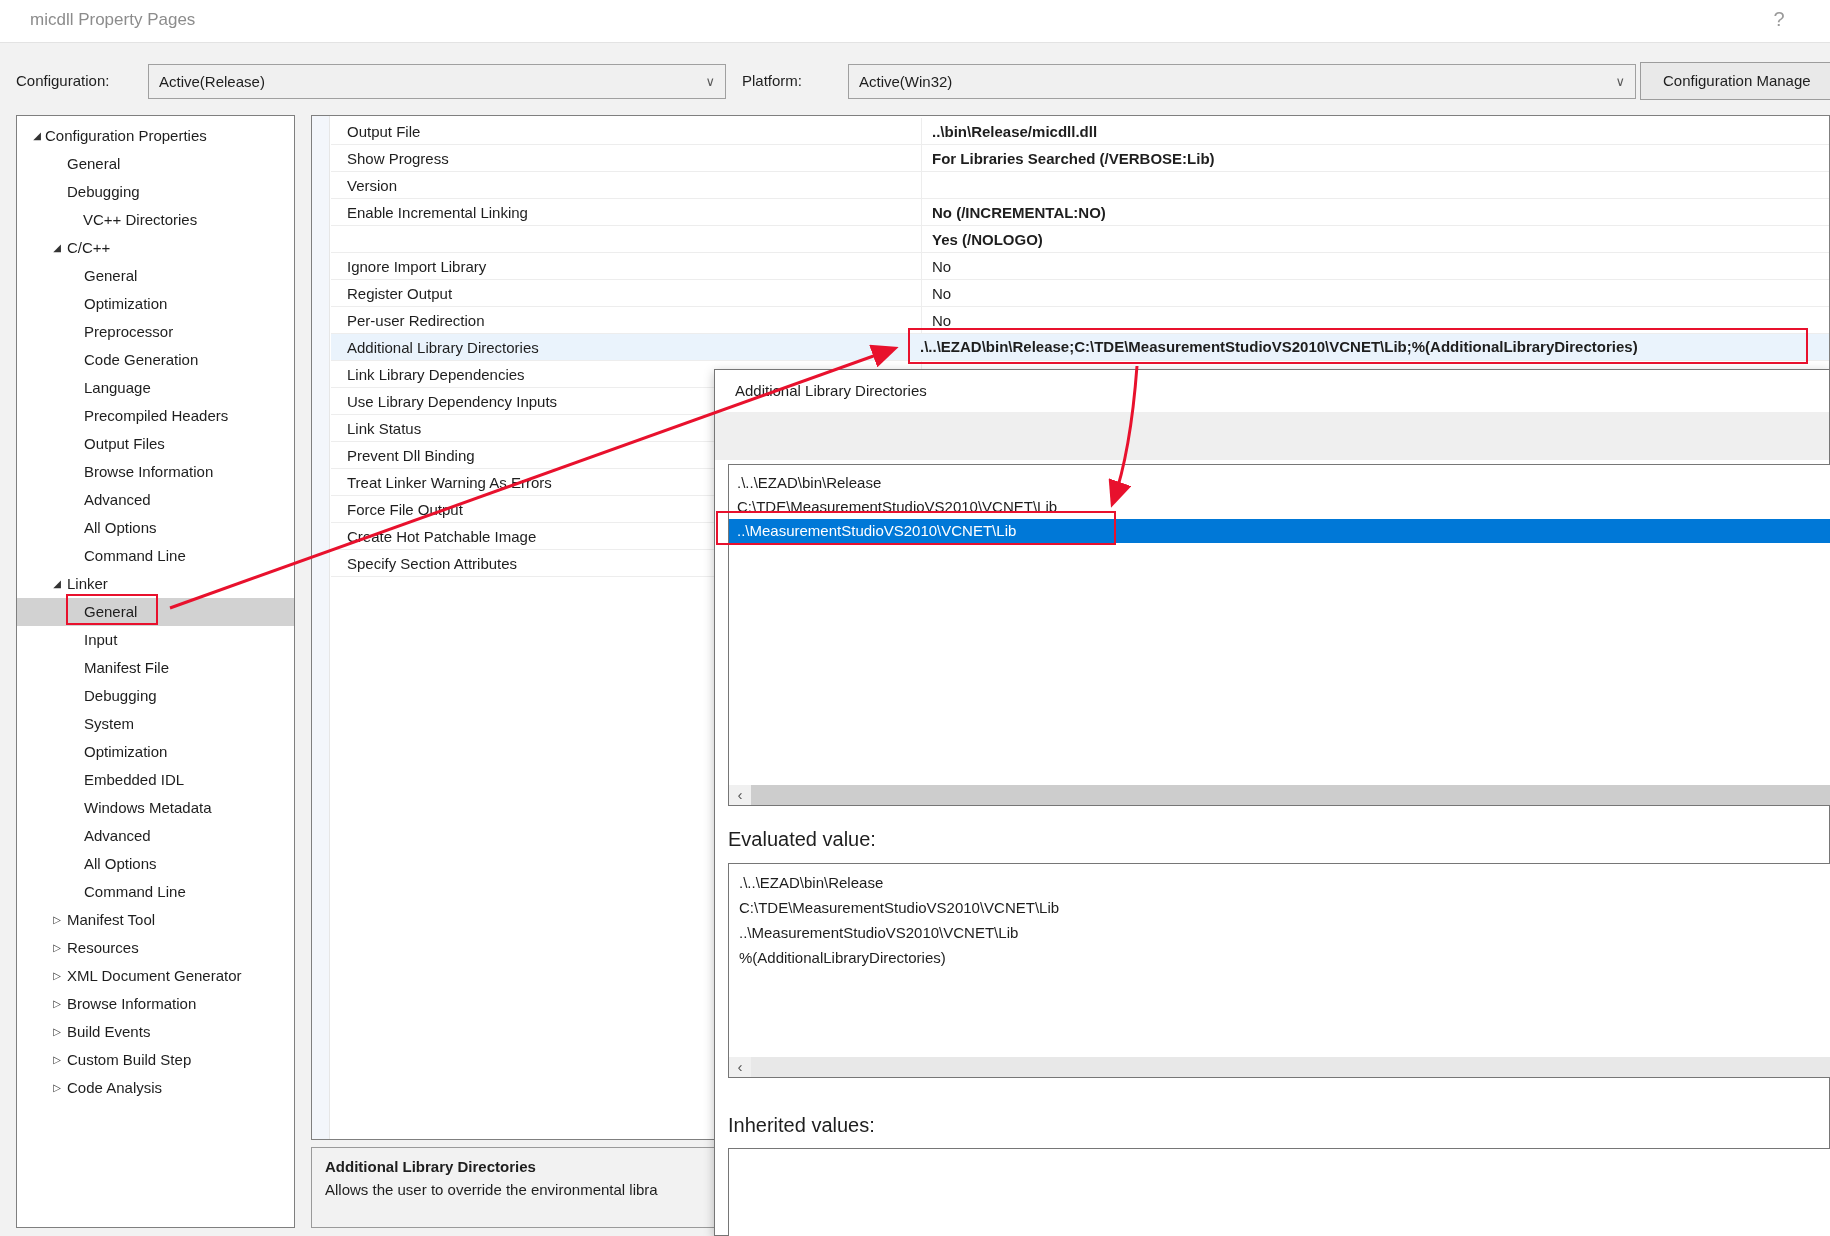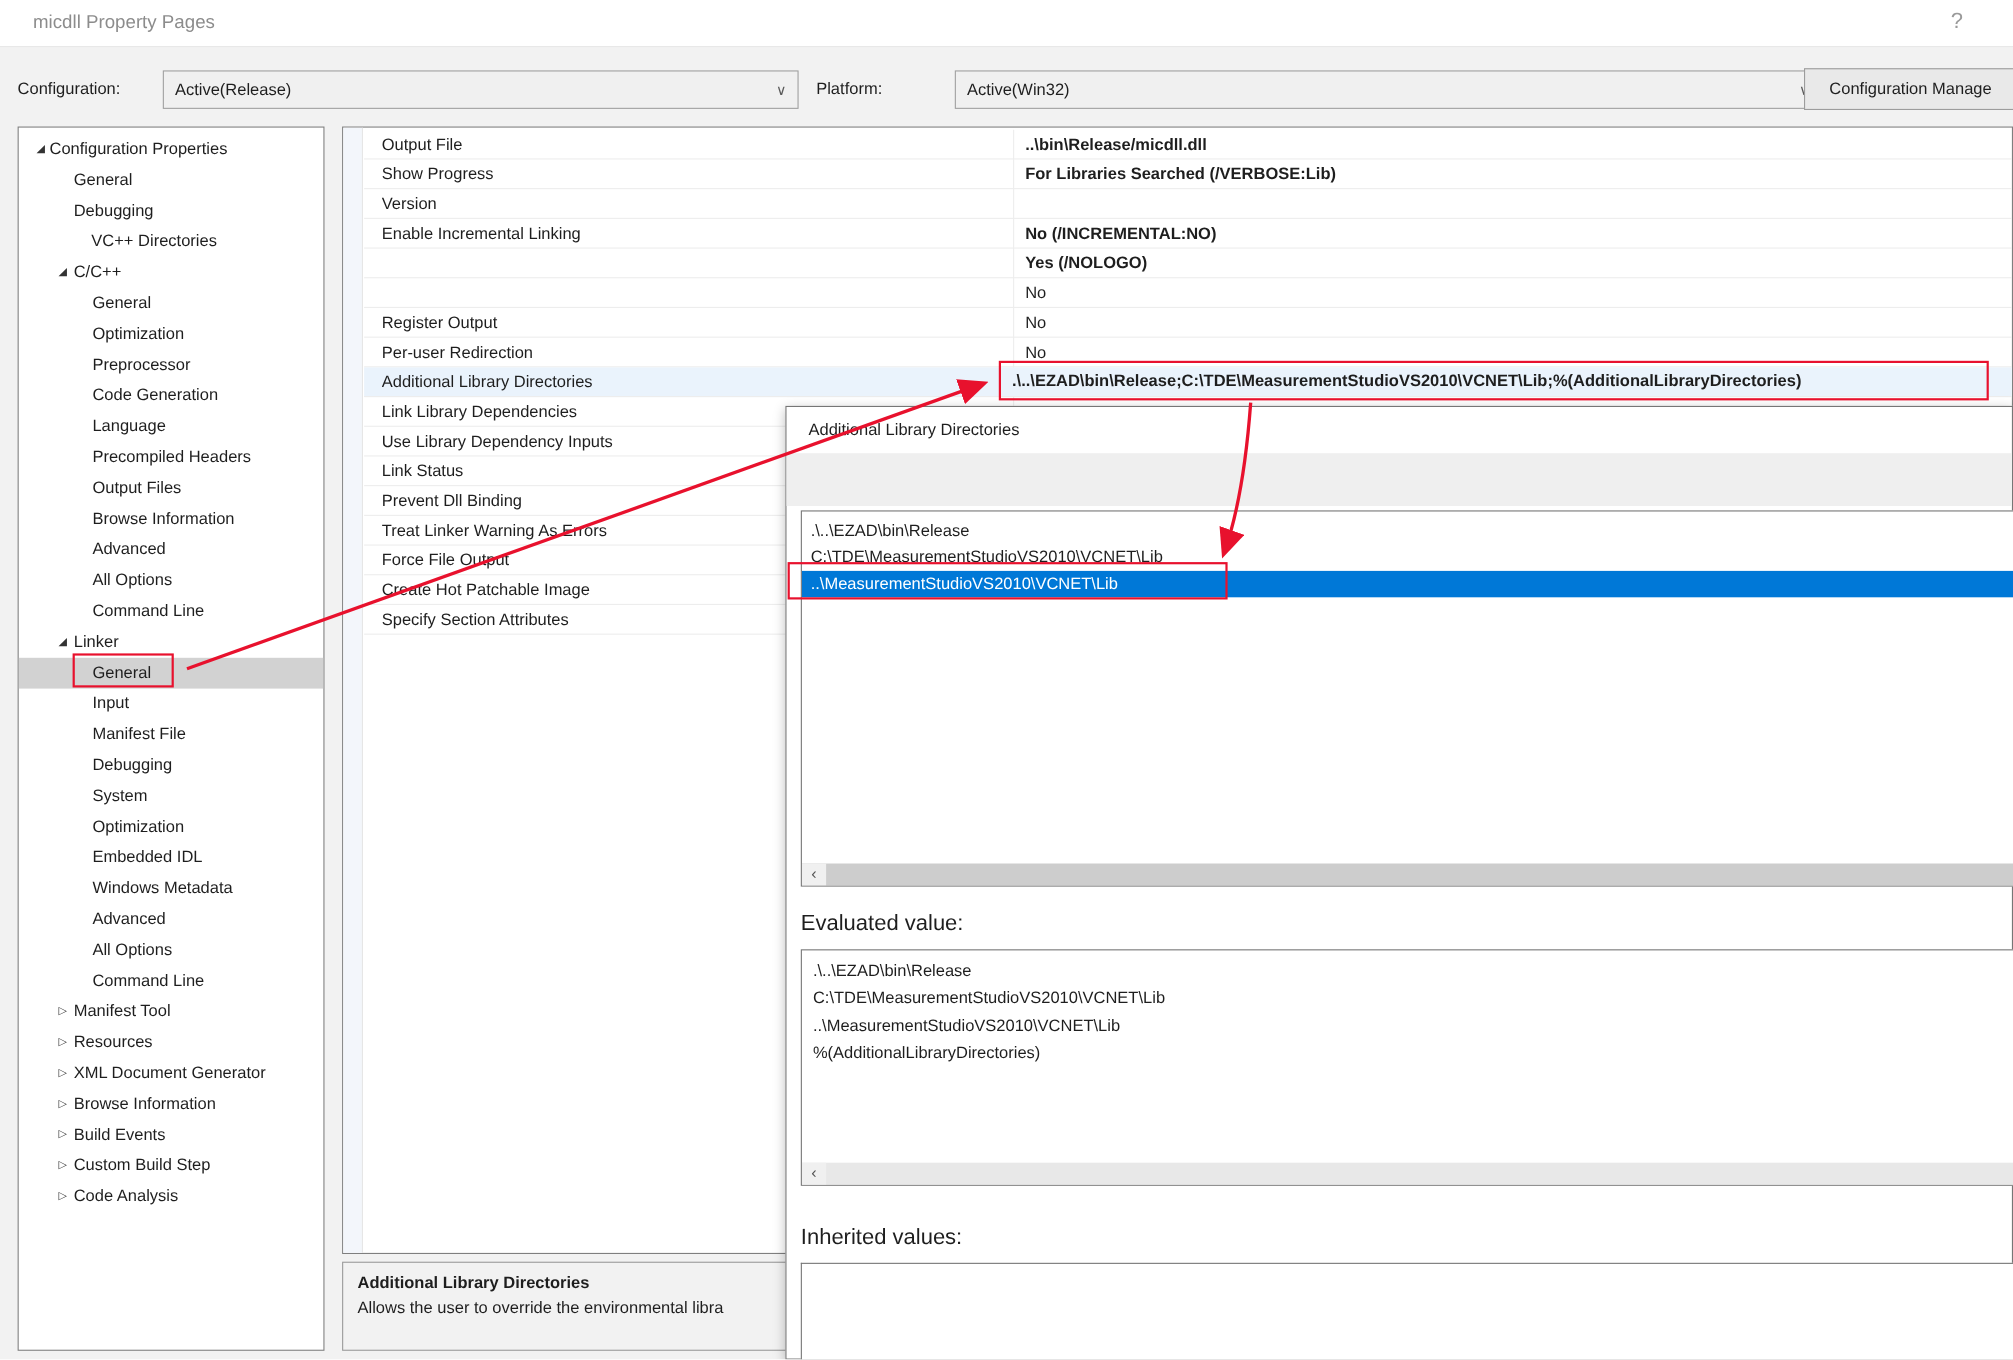--- a/index.html
+++ b/index.html
@@ -77,21 +77,21 @@
     <div class="wtitle">micdll Property Pages</div>
     <div class="help">?</div>
   </div>
 
   <div class="cfglabel" style="left:16px;">Configuration:</div>
   <div class="combo" style="left:148px;width:578px;">
     <span>Active(Release)</span>
     <span class="chev">∨</span>
   </div>
   <div class="cfglabel" style="left:742px;">Platform:</div>
-  <div class="combo" style="left:868px;width:788px;">
+  <div class="combo" style="left:848px;width:788px;">
     <span>Active(Win32)</span>
     <span class="chev">∨</span>
   </div>
   <div class="pushbtn" style="left:1640px;width:200px;">Configuration Manage</div>
 
   <div class="tree" id="tree">
       <div class="tree-item"><span class="twisty" style="left: 13px;">◢</span><span class="tree-label" style="left: 28px;">Configuration Properties</span></div>
       <div class="tree-item"><span class="tree-label" style="left: 50px;">General</span></div>
       <div class="tree-item"><span class="tree-label" style="left: 50px;">Debugging</span></div>
       <div class="tree-item"><span class="tree-label" style="left: 66px;">VC++ Directories</span></div>
@@ -145,20 +145,21 @@
           <div class="pval"></div>
         </div>
         <div class="prow">
           <div class="pname">Enable Incremental Linking</div>
           <div class="pval b">No (/INCREMENTAL:NO)</div>
         </div>
         <div class="prow">
           <div class="pval b">Yes (/NOLOGO)</div>
         </div>
         <div class="prow">
+          <div class="pname">Ignore Import Library</div>
           <div class="pval">No</div>
         </div>
         <div class="prow">
           <div class="pname">Register Output</div>
           <div class="pval">No</div>
         </div>
         <div class="prow">
           <div class="pname">Per-user Redirection</div>
           <div class="pval">No</div>
         </div>

